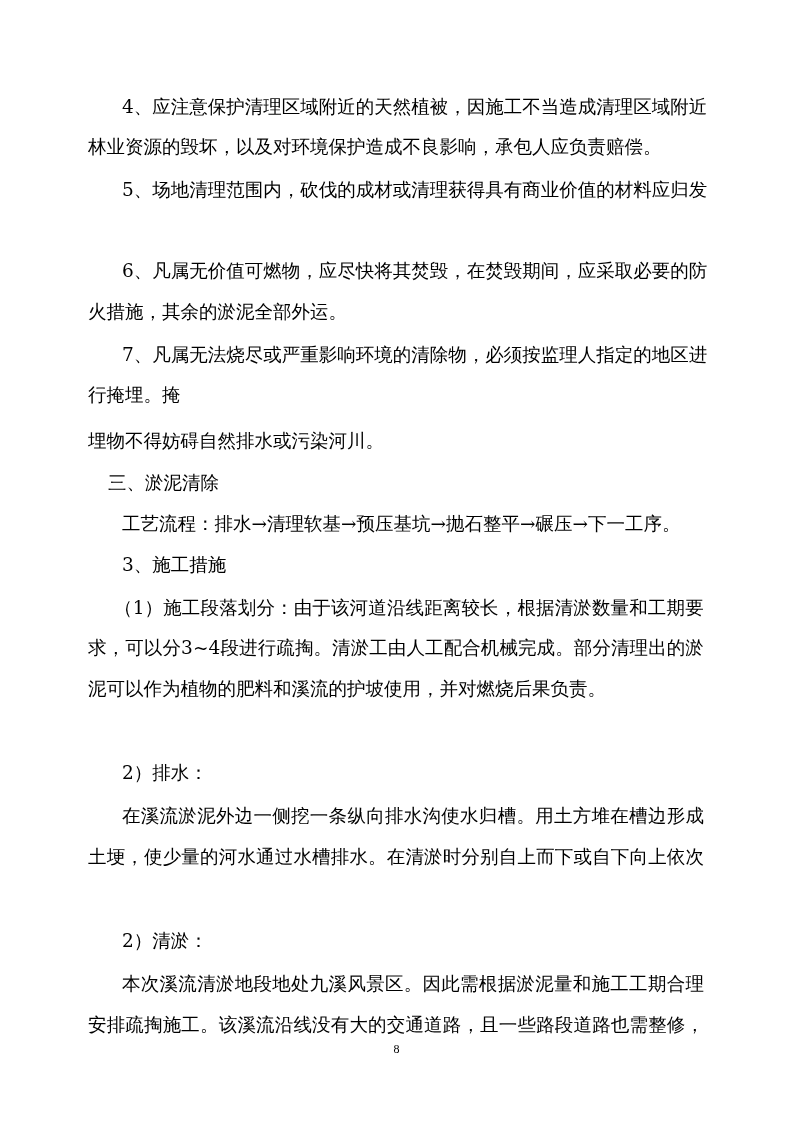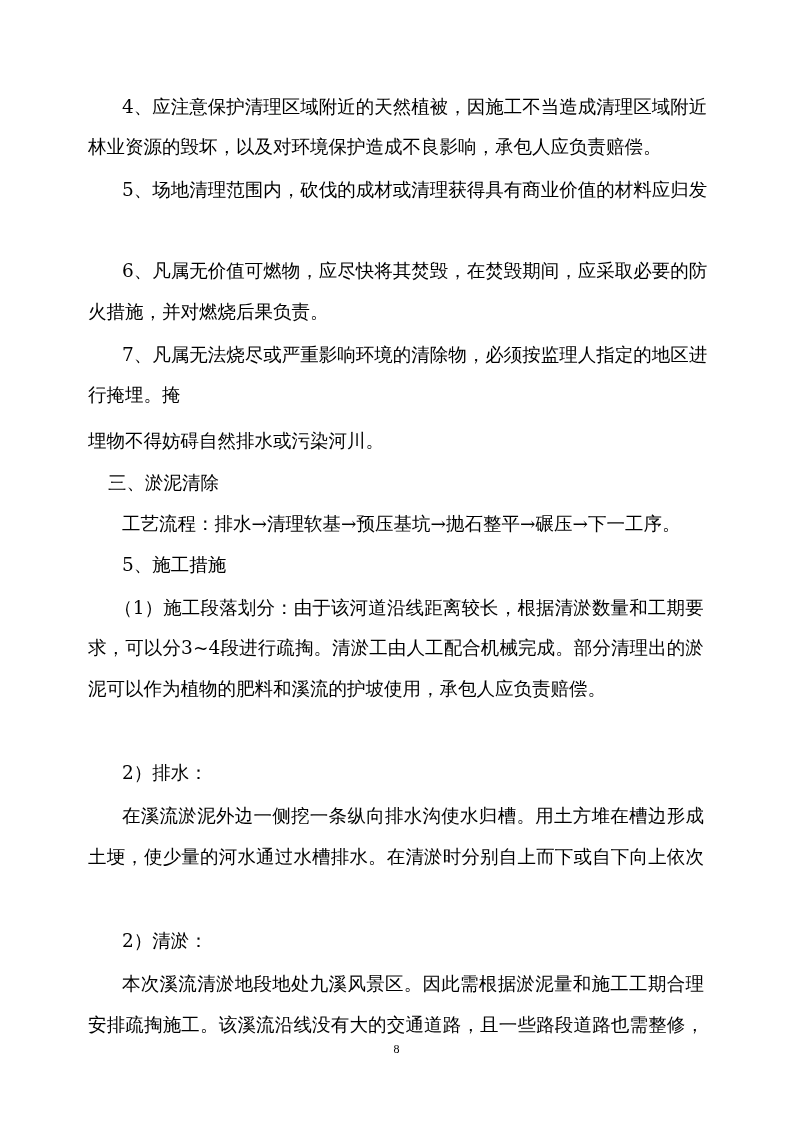--- a/index.html
+++ b/index.html
@@ -114,21 +114,21 @@
       <span>间</span>
       <span>，</span>
       <span>应</span>
       <span>采</span>
       <span>取</span>
       <span>必</span>
       <span>要</span>
       <span>的</span>
       <span>防</span>
     </div>
-  <div class="line ragged" style="top:300px">火措施，并对燃烧后果负责。</div>
+  <div class="line ragged" style="top:300px">火措施，其余的淤泥全部外运。</div>
   <div class="line ind2" style="top: 343px; display: flex; justify-content: space-between;">
       <span>7</span>
       <span>、</span>
       <span>凡</span>
       <span>属</span>
       <span>无</span>
       <span>法</span>
       <span>烧</span>
       <span>尽</span>
       <span>或</span>
@@ -153,21 +153,21 @@
       <span>定</span>
       <span>的</span>
       <span>地</span>
       <span>区</span>
       <span>进</span>
     </div>
   <div class="line ragged" style="top:429px">埋物不得妨碍自然排水或污染河川。</div>
   <div class="line ragged" style="top:383px">行掩埋。掩</div>
   <div class="line ind1 ragged" style="top:471px">三、淤泥清除</div>
   <div class="line ind2 ragged" style="top:512px">工艺流程：排水→清理软基→预压基坑→抛石整平→碾压→下一工序。</div>
-  <div class="line ind2 ragged" style="top:553px">5、施工措施</div>
+  <div class="line ind2 ragged" style="top:553px">3、施工措施</div>
   <div class="line ind1" style="top: 596px; left: 114px; width: 590px; display: flex; justify-content: space-between;">
       <span>（</span>
       <span>1</span>
       <span>）</span>
       <span>施</span>
       <span>工</span>
       <span>段</span>
       <span>落</span>
       <span>划</span>
       <span>分</span>
@@ -226,21 +226,21 @@
       <span>成</span>
       <span>。</span>
       <span>部</span>
       <span>分</span>
       <span>清</span>
       <span>理</span>
       <span>出</span>
       <span>的</span>
       <span>淤</span>
     </div>
-  <div class="line ragged" style="top:677px">泥可以作为植物的肥料和溪流的护坡使用，承包人应负责赔偿。</div>
+  <div class="line ragged" style="top:677px">泥可以作为植物的肥料和溪流的护坡使用，并对燃烧后果负责。</div>
   <div class="line ind2 ragged" style="top:761px">2）排水：</div>
   <div class="line ind2" style="top: 804px; display: flex; justify-content: space-between;">
       <span>在</span>
       <span>溪</span>
       <span>流</span>
       <span>淤</span>
       <span>泥</span>
       <span>外</span>
       <span>边</span>
       <span>一</span>

